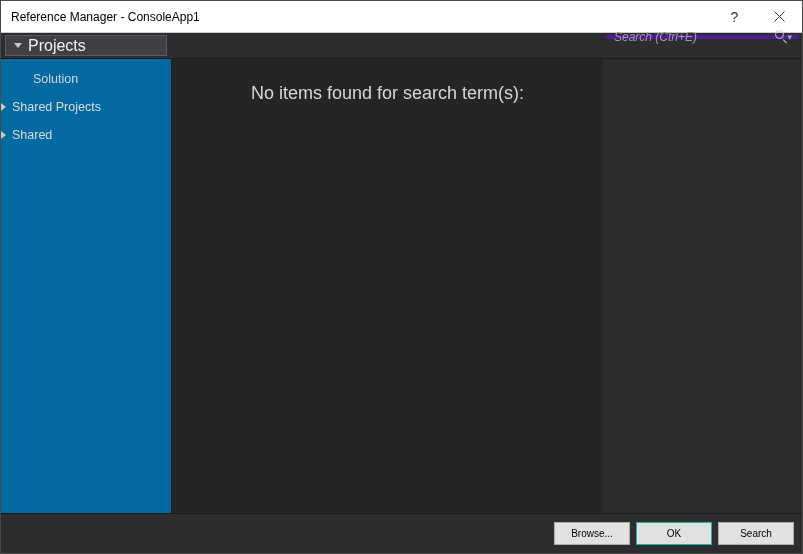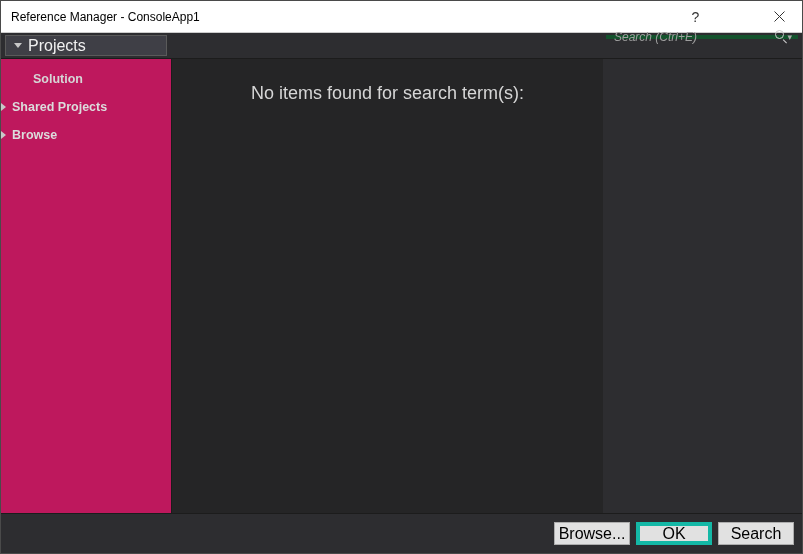--- a/index.html
+++ b/index.html
@@ -5,21 +5,21 @@
   * { box-sizing: border-box; margin: 0; padding: 0; }
   html, body { width: 803px; height: 554px; font-family: "Segoe UI", Tahoma, sans-serif; font-size: 12px; background: #fff; }
   .window {
     width: 803px; height: 554px; border: 1px solid #4a4a4a; display: flex; flex-direction: column;
     background: #2d2d30;
   }
   
   .titlebar {
     height: 32px; background: #fff; display: flex; align-items: center;
     border-bottom: 1px solid #ccc;
-    color: #000; font-size: 12px; gap: 39px;
+    color: #000; font-size: 12px;
   }
   .titlebar .title { padding-left: 10px; flex: 1; }
   .titlebar .tbtn {
     width: 45px; height: 31px; display: flex; align-items: center; justify-content: center;
     font-size: 13px; color: #333; cursor: default;
   }
   .titlebar .tbtn.help { font-size: 14px; }
   .titlebar .tbtn.close svg { stroke: #333; }
   
   .topstrip {
@@ -34,21 +34,21 @@
   .arrow-down {
     width: 0; height: 0; border-left: 4px solid transparent; border-right: 4px solid transparent;
     border-top: 5px solid #c8c8c8;
   }
   .arrow-right {
     width: 0; height: 0; border-top: 4px solid transparent; border-bottom: 4px solid transparent;
     border-left: 5px solid #c8c8c8;
   }
   .topstrip .spacer { flex: 1; }
   .searchbox {
-    width: 192px; margin: 2px 4px 19px 0; background: #14532d;
+    width: 192px; margin: 2px 4px 19px 0; background: #4c1d95;
     display: flex; align-items: center; padding: 0 6px 0 8px;
     color: #999;
     justify-content: space-between;
   }
   .searchbox input {
     flex: 1; background: transparent; border: none; outline: none;
     color: #ddd; font-size: 12px; font-style: italic; font-family: inherit;
   }
   .searchbox input::placeholder { color: #9e9e9e; font-style: italic; }
   .searchbox .dd {
@@ -63,21 +63,21 @@
   }
   .magnifier .hand {
     width: 5px; height: 1.3px; background: #ccc; position: absolute;
     top: 9px; left: 8px; transform: rotate(45deg); transform-origin: left center;
   }
   
   .middle {
     flex: 1; display: flex; background: #2d2d30; overflow: hidden;
   }
   .sidebar {
-    width: 170px; background: #be185d; padding-top: 6px; font-weight: bold;
+    width: 170px; background: #0369a1; padding-top: 6px;
   }
   .sidebar .subitem, .sidebar .catitem {
     height: 28px; display: flex; align-items: center;
     color: #dcdcdc; font-size: 12.5px; cursor: default;
     padding-left: 0; gap: 6px;
   }
   .sidebar .subitem { padding-left: 32px; color: #d6d6d6; }
   .content {
     width: 432px; background: #252526; border-left: 1px solid #1c1c1c;
     display: flex; justify-content: center; padding-top: 24px;
@@ -87,26 +87,26 @@
     flex: 1; background: #2d2d30;
   }
   
   .bottombar {
     height: 40px; background: #2d2d30; border-top: 1px solid #1c1c1c;
     display: flex; align-items: center; justify-content: flex-end;
     padding-right: 8px; gap: 6px;
   }
   .btn {
     height: 23px; min-width: 76px; background: #e1e1e1; border: 1px solid #adadad;
-    color: #000; font-size: 16px; font-family: inherit; cursor: default;
+    color: #000; font-size: 10px; font-family: inherit; cursor: default;
     display: inline-flex; align-items: center; justify-content: center;
     padding: 0 3px;
   }
   .btn.default {
-    border: 4px solid #14b8a6; background: #e1e1e1;
+    border: 1px solid #14b8a6; background: #e1e1e1;
   }
 </style>
 </head>
 <body>
 
 <div class="window">
 
   <div class="titlebar">
     <div class="title">Reference Manager - ConsoleApp1</div>
     <div class="tbtn help">?</div>
@@ -138,21 +138,21 @@
     <div class="sidebar">
       <div class="subitem">
         <span>Solution</span>
       </div>
       <div class="catitem">
         <span class="arrow-right"></span>
         <span>Shared Projects</span>
       </div>
       <div class="catitem">
         <span class="arrow-right"></span>
-        <span>Browse</span>
+        <span>Shared</span>
       </div>
     </div>
     <div class="content">
       <div>No items found for search term(s):</div>
     </div>
     <div class="details"></div>
   </div>
 
   <div class="bottombar">
     <button class="btn">Browse...</button>

